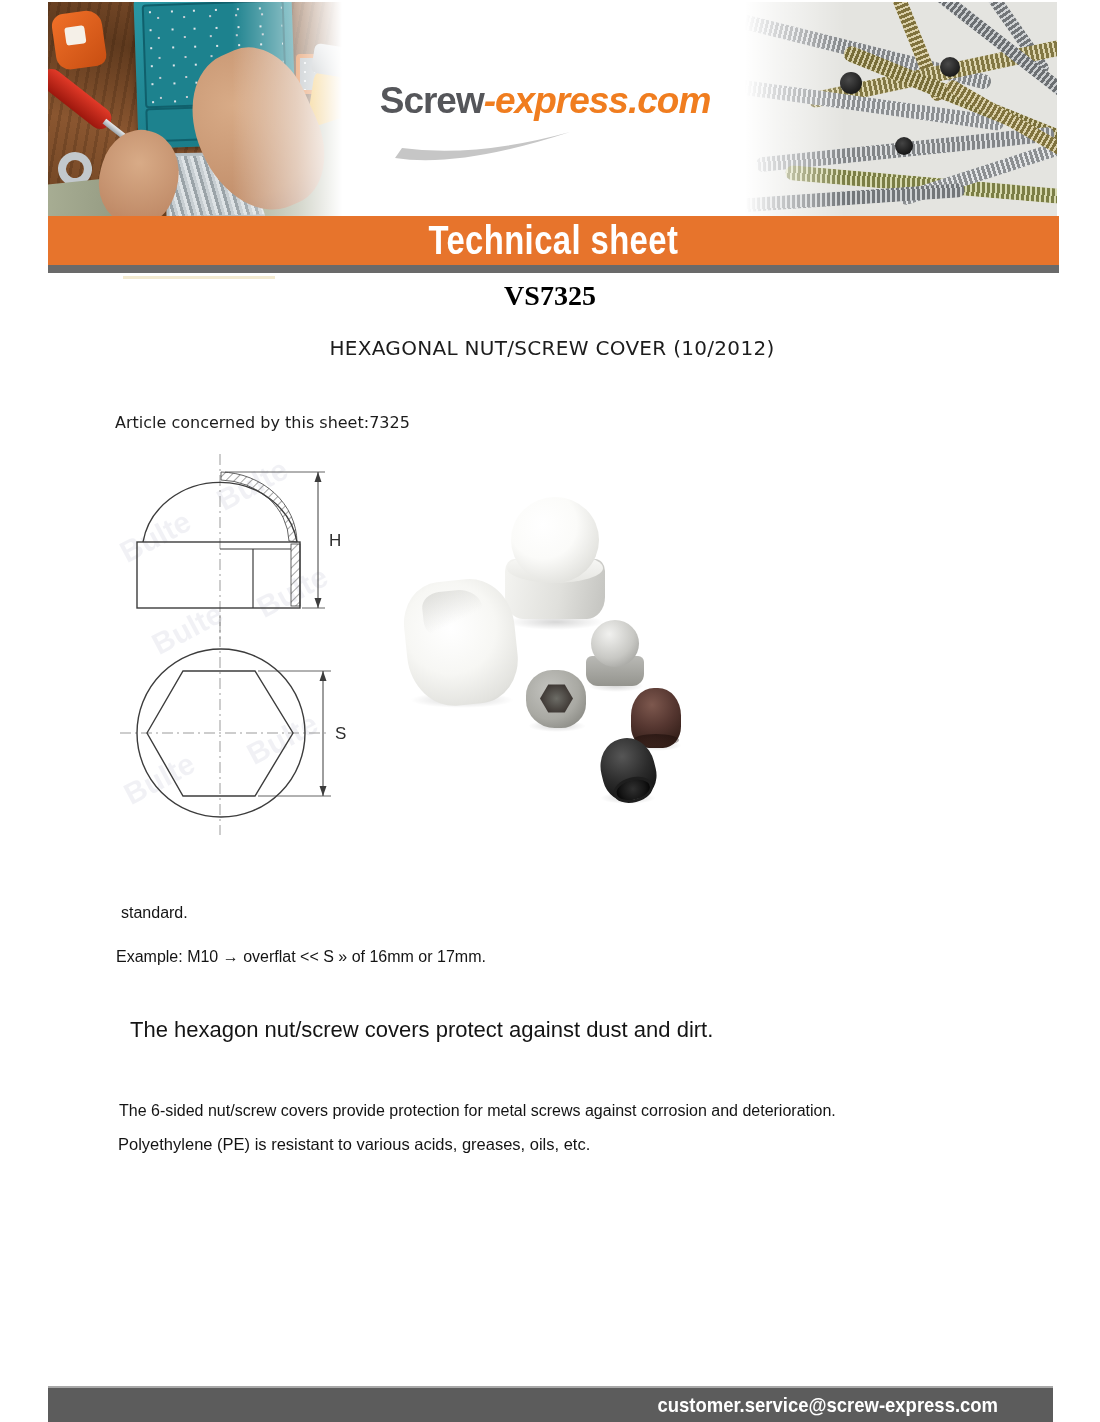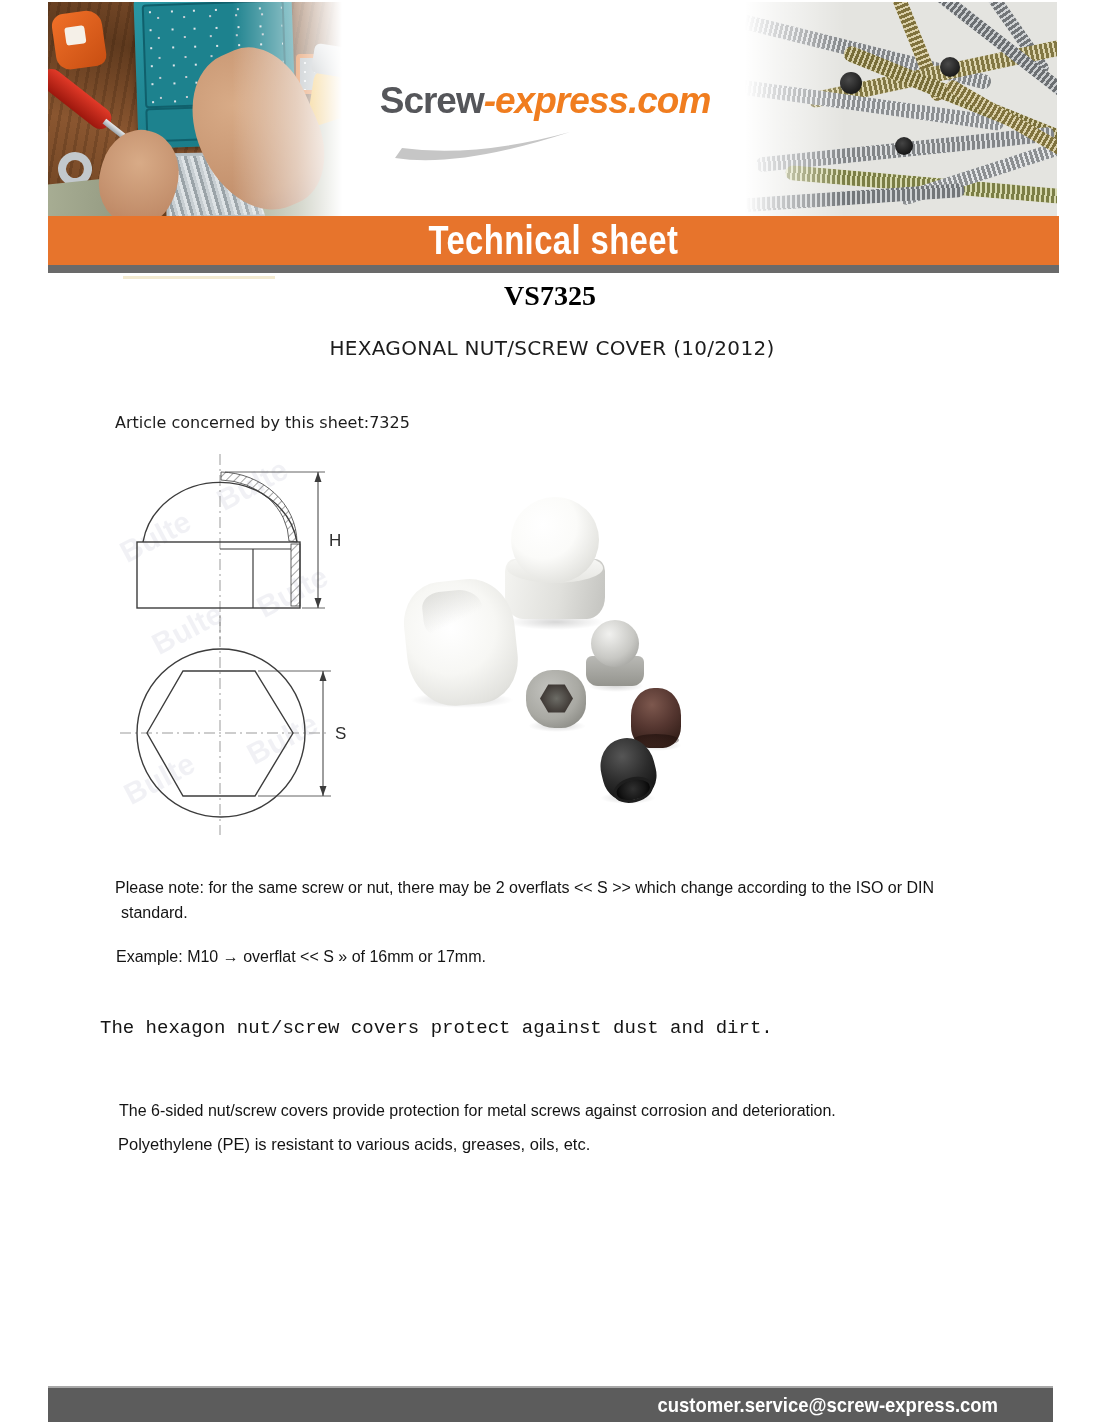--- a/index.html
+++ b/index.html
@@ -113,21 +113,21 @@
       background:radial-gradient(circle at 45% 28%, #565656 0%, #2b2b2b 50%, #101010 92%); }
   .cap6 .opening { position:absolute; left:7px; bottom:-3px; width:40px; height:25px; border-radius:50%;
       border:3px solid #1e1e1e;
       background:radial-gradient(circle at 50% 45%, #303030 0%, #151515 60%, #000 95%); }
 
   
   .para { position:absolute; font-size:16px; color:#141414; }
   .note1 { left:115px; top:879px; }
   .note2 { left:121px; top:904px; }
   .example { left:116px; top:948px; }
-  .p1 { left:100px; top:1017px; font-size:19px;font-family:Liberation Mono, monospace; }
+  .p1 { left:130px; top:1017px; font-size:22px; }
   .p2 { left:119px; top:1066px;margin-top:36px; }
   .p3 { left:118px; top:1135px; font-size:16.5px;text-align:right; }
   .p4 { left:120px; top:1184px; font-size:15.5px; }
 
   
   .footer-bar { left:48px; top:1386px; width:1005px; height:36px; background:#5C5C5C; border-top:2px solid #a8a8a8;
       display:flex; align-items:center; justify-content:flex-end; padding-right:55px; }
   .footer-email { color:#ffffff; font-size:21px; font-weight:bold; transform:scaleX(.88); transform-origin:right center; }
 </style>
 </head>
@@ -247,21 +247,20 @@
       <div class="opening"></div>
     </div>
     <div class="cap-shadow" style="left:234px; top:248px; width:50px; height:11px;"></div>
     <div class="cap5"></div>
     <div class="cap-shadow" style="left:202px; top:300px; width:56px; height:12px;"></div>
     <div class="cap6">
       <div class="opening"></div>
     </div>
   </div>
 
-  <div class="para note1">Please note: for the same screw or nut, there may be 2 overflats &lt;&lt; S &gt;&gt; which change according to the ISO or DIN</div>
   <div class="para note2">standard.</div>
   <div class="para example">Example: M10 → overflat &lt;&lt; S » of 16mm or 17mm.</div>
   <div class="para p1">The hexagon nut/screw covers protect against dust and dirt.</div>
   <div class="para p2">The 6-sided nut/screw covers provide protection for metal screws against corrosion and deterioration.</div>
   <div class="para p3">Polyethylene (PE) is resistant to various acids, greases, oils, etc.</div>
 
   <div class="abs footer-bar">
     <span class="footer-email">customer.service@screw-express.com</span>
   </div>
 

